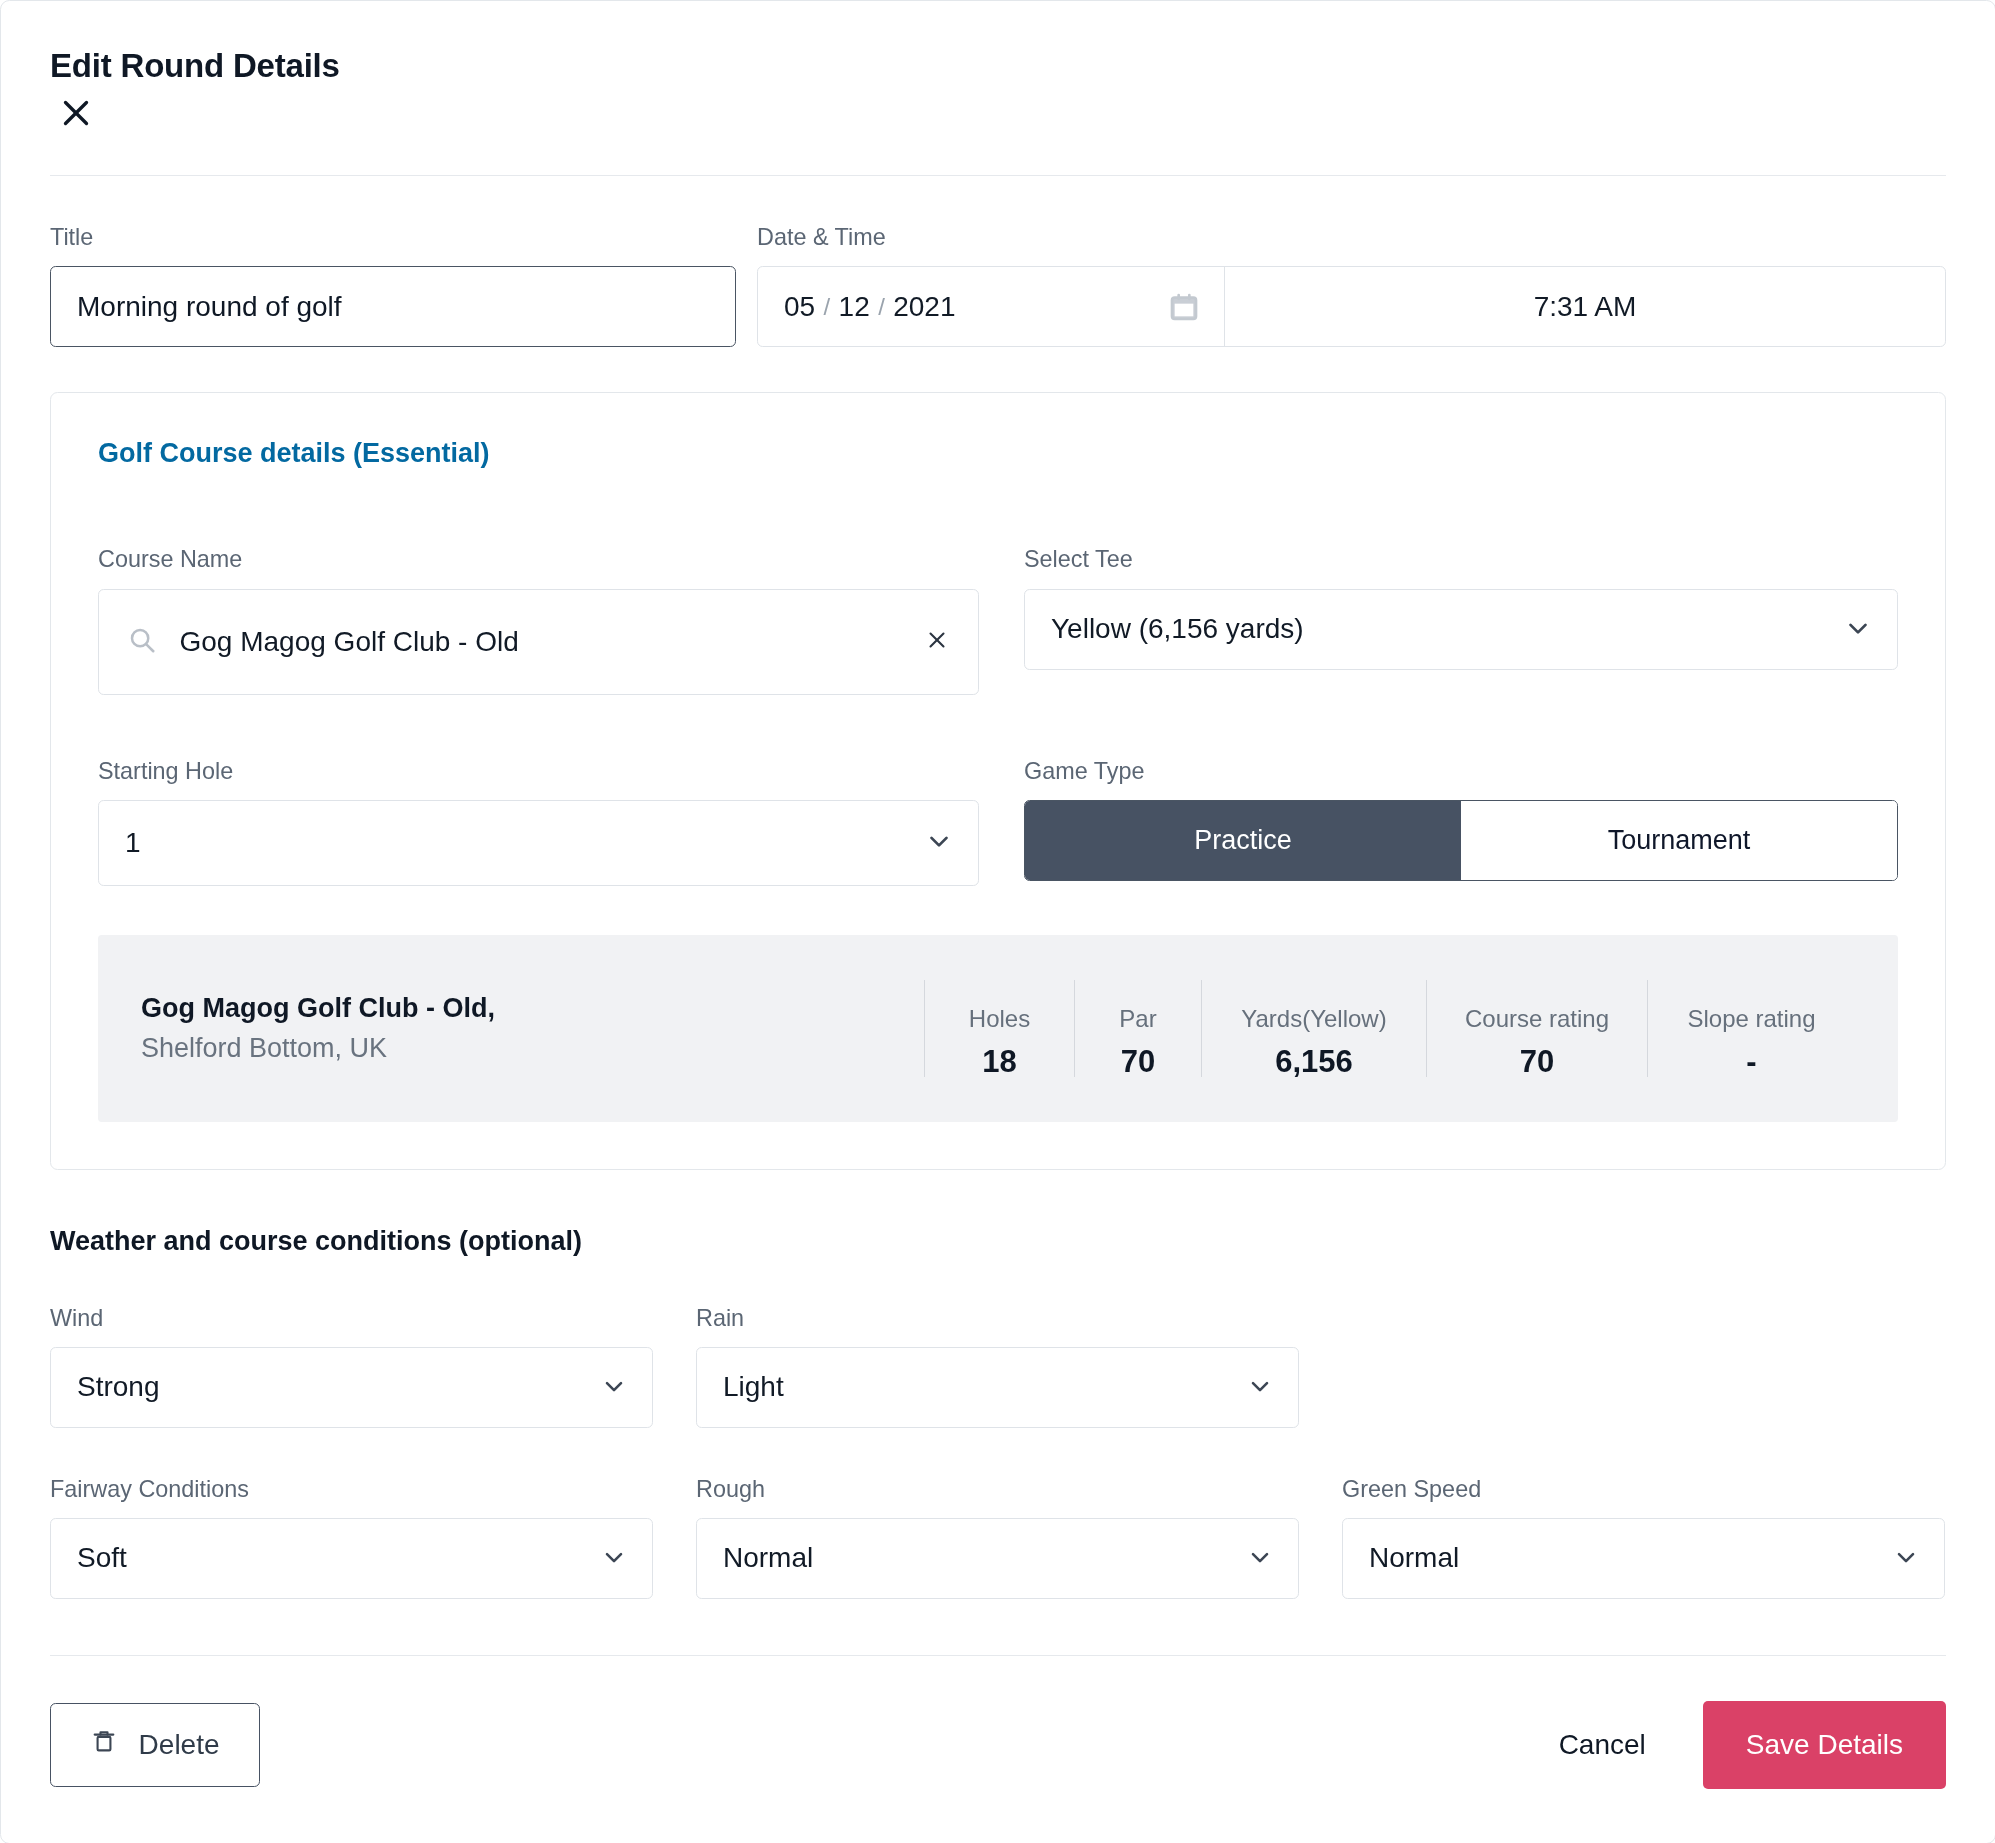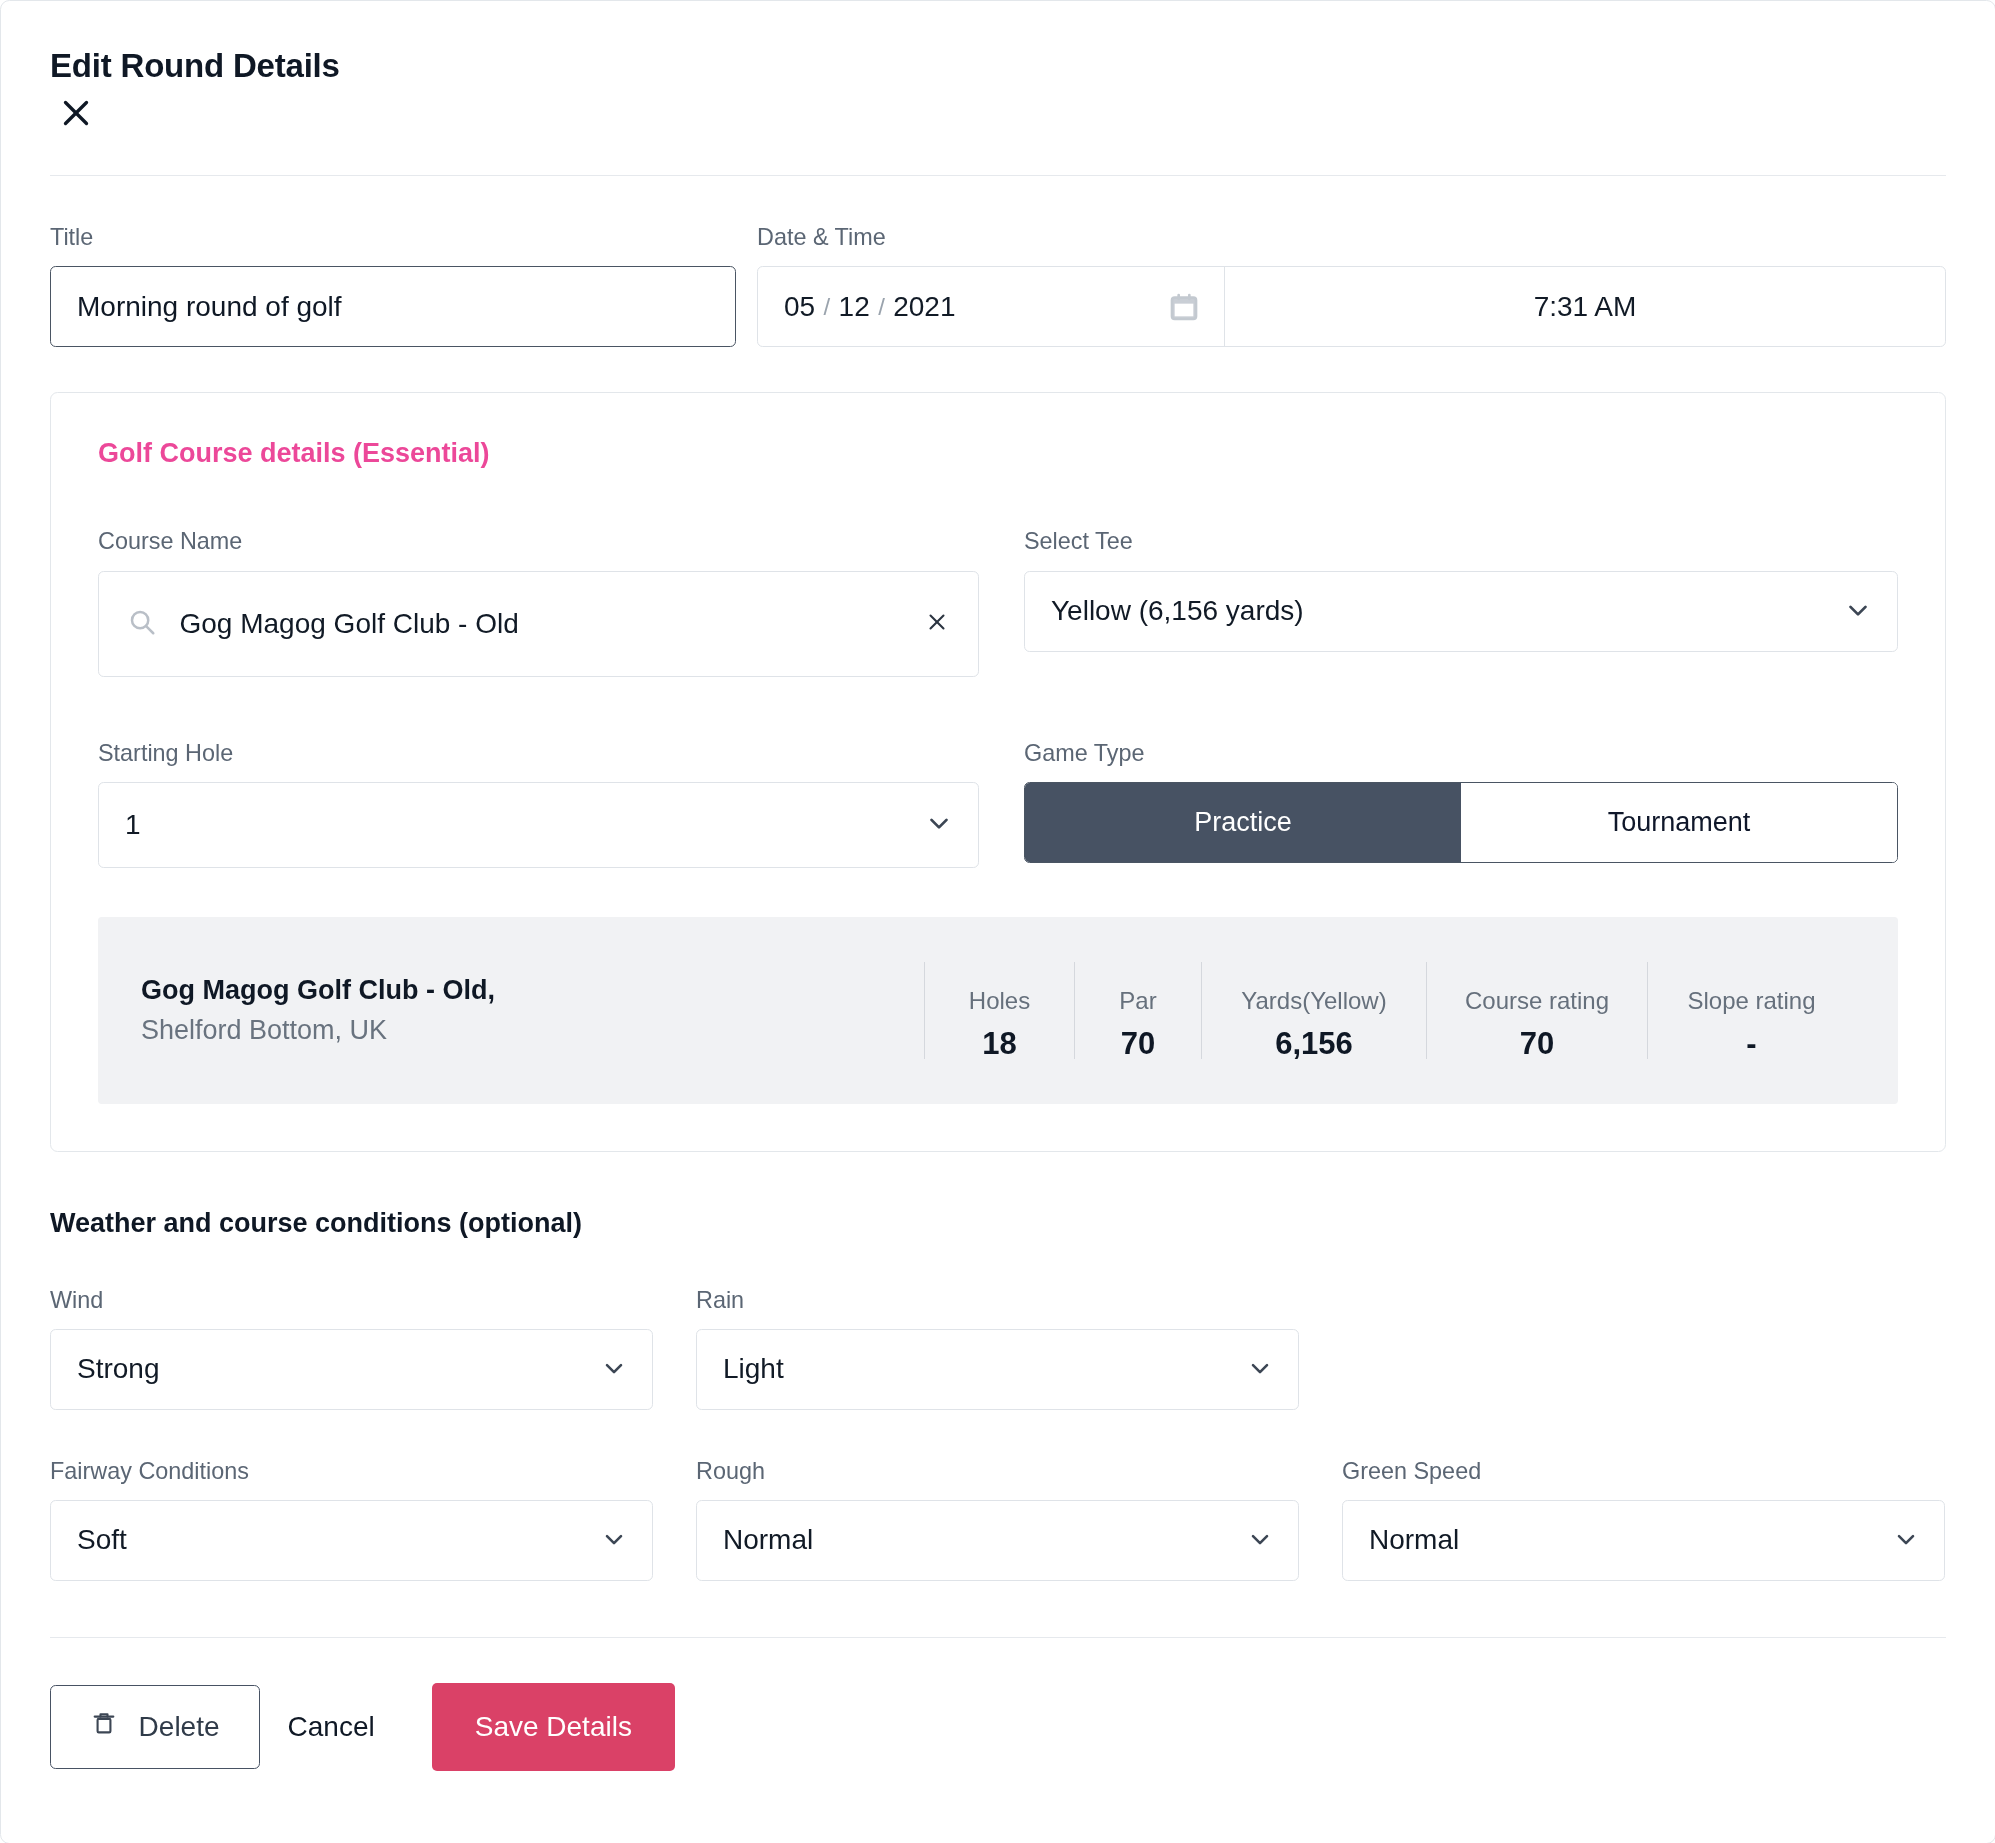--- a/index.html
+++ b/index.html
@@ -130,22 +130,22 @@
   
   .course-card {
     margin-top: 45px;
     border: 0.9px solid #e3e7eb;
     border-radius: 7.5px;
     padding: 45px 47px 47px 47px;
   }
   .card-heading {
     font-size: 27px;
     font-weight: 700;
-    color: #ec4899;
-    margin-bottom: 58px;
+    color: #0369a1;
+    margin-bottom: 76px;
   }
 
   .card-row {
     display: flex;
     gap: 45px;
   }
   .card-col-left { width: 881px; flex: none; }
   .card-col-right { flex: 1; }
 
   .search-box {
@@ -282,20 +282,21 @@
 
   
   .footer-rule {
     margin-top: 56px;
     height: 0.9px;
     background: #e6e9ed;
   }
   .footer {
     display: flex;
     align-items: center;
+    justify-content: space-between;
     margin-top: 45px;
   }
   .btn-delete {
     display: flex;
     align-items: center;
     gap: 20.6px;
     height: 84px;
     padding: 0 39px;
     border: 1.9px solid #475263;
     border-radius: 5.6px;

